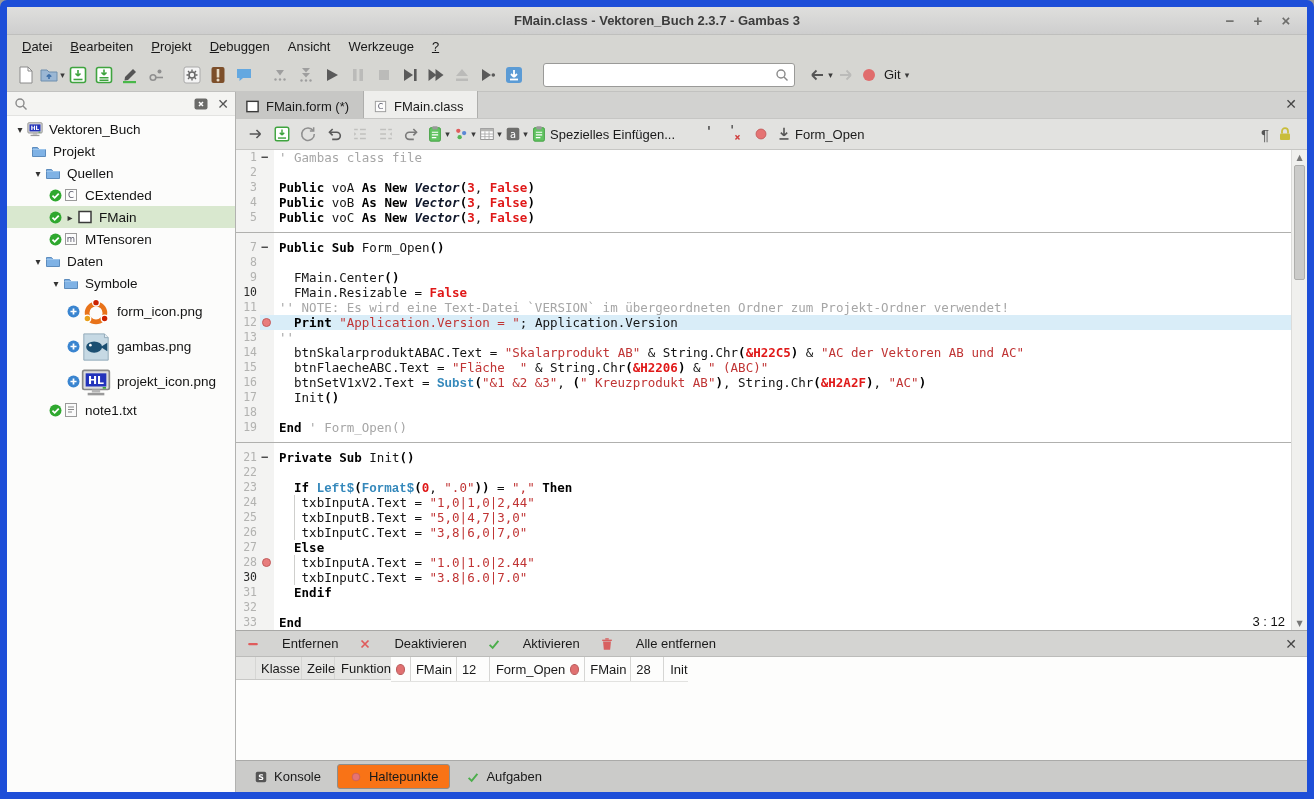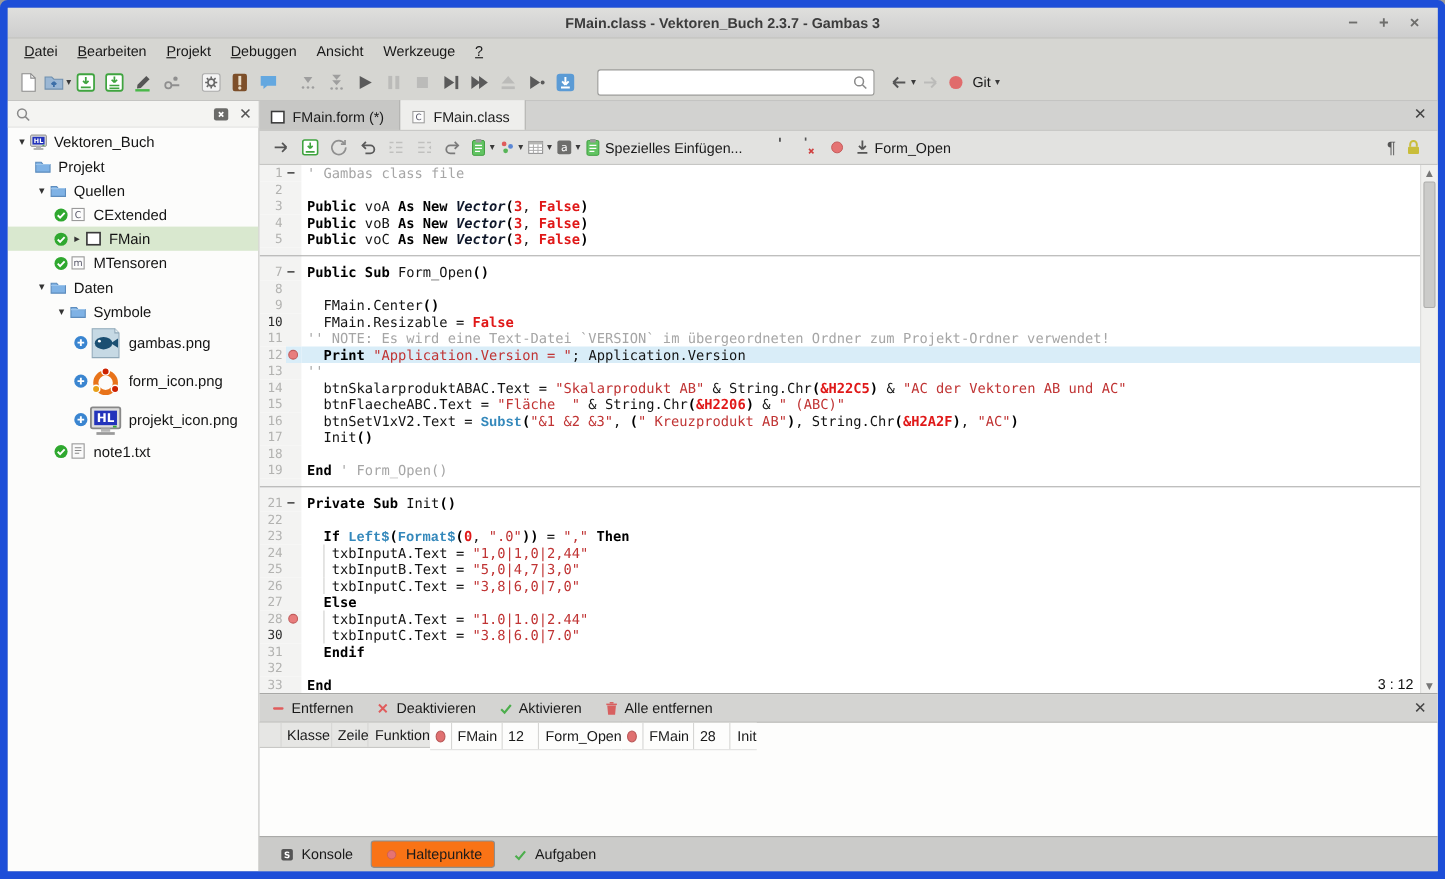--- a/index.html
+++ b/index.html
@@ -94,21 +94,21 @@
 
   .vscroll { position:absolute; top:0; right:0; bottom:0; width:16px; background:#f0f0ee; border-left:1px solid #dcdcda; }
   .vs-arrow { height:14px; display:flex; align-items:center; justify-content:center; font-size:8px; color:#777; font-family:"DejaVu Sans",sans-serif; }
   .vs-arrow.down { position:absolute; bottom:0; left:0; right:0; }
   .vs-thumb { position:absolute; top:15px; left:2px; width:11px; height:115px; background:#cbcbc9; border:1px solid #aeaeac; border-radius:2px; }
   .cursor-pos { position:absolute; right:22px; bottom:1px; font-size:13px; color:#111; background:transparent; }
 
   
   .bp-panel { height:130px; flex:0 0 130px; display:flex; flex-direction:column; background:#fdfdfc; border-top:1px solid #a8a8a6; }
   .bp-actions { height:26px; flex:0 0 26px; background:#d4d4d2; border-bottom:1px solid #bcbcba; display:flex; align-items:center; padding:0 10px; gap:20px; }
-  .bp-action { display:flex; align-items:center; gap:5px; }
+  .bp-action { display:flex; align-items:center; gap:22px; }
   .bp-action .icon { width:14px; height:14px; }
   .bp-close { margin-left:auto; color:#444; font-size:14px; font-weight:bold; }
   .bp-table { flex:1; display:flex; }
   .bp-hrow { height:23px; flex:0 0 23px; display:flex; background:#e6e6e4; border-bottom:1px solid #c8c8c6; align-items:center; }
   .bp-row { height:25px; flex:0 0 25px; display:flex; background:#fdfdfc; border-bottom:1px solid #e2e2e0; align-items:center; }
   .bp-c0 { width:20px; flex:0 0 20px; display:flex; justify-content:center; align-items:center; border-right:1px solid #d6d6d4; height:100%; }
   .bp-c1 { width:46px; flex:0 0 46px; padding-left:5px; border-right:1px solid #d6d6d4; height:100%; display:flex; align-items:center; }
   .bp-c2 { width:33px; flex:0 0 33px; padding-left:5px; border-right:1px solid #d6d6d4; height:100%; display:flex; align-items:center; }
   .bp-c3 { flex:1; padding-left:6px; height:100%; display:flex; align-items:center; }
   .bp-rowdot { width:9px; height:11px; border-radius:50%; background:#e07070; border:1px solid #b85858; }
@@ -414,45 +414,45 @@
           </div>
           <div class="tree-row tall" style="padding-left: 60px;">
             <span class="tree-badge">
               <span class="icon" style="width: 13px; height: 13px; display: inline-block;"><svg viewBox="0 0 12 12" width="100%" height="100%">
                   <circle cx="6" cy="6" r="5.5" fill="#3a85d0"></circle>
                   <path d="M6 3.2v5.6M3.2 6h5.6" stroke="#fff" stroke-width="1.6"></path>
                 </svg></span>
             </span>
             <span class="tree-icon" style="width: 30px; height: 30px;">
               <span class="icon" style="width: 30px; height: 30px; display: inline-block;"><svg viewBox="0 0 32 32" width="100%" height="100%">
+                  <circle cx="16" cy="17" r="9.5" fill="none" stroke="#e8731a" stroke-width="5"></circle>
+                  <circle cx="16" cy="6" r="3.6" fill="#cc2200" stroke="#fff" stroke-width="1.4"></circle>
+                  <circle cx="6.8" cy="23" r="3.6" fill="#e8a01a" stroke="#fff" stroke-width="1.4"></circle>
+                  <circle cx="25.2" cy="23" r="3.6" fill="#cc2200" stroke="#fff" stroke-width="1.4"></circle>
+                </svg></span>
+            </span>
+            <span class="tree-label">form_icon.png</span>
+          </div>
+          <div class="tree-row tall" style="padding-left: 60px;">
+            <span class="tree-badge">
+              <span class="icon" style="width: 13px; height: 13px; display: inline-block;"><svg viewBox="0 0 12 12" width="100%" height="100%">
+                  <circle cx="6" cy="6" r="5.5" fill="#3a85d0"></circle>
+                  <path d="M6 3.2v5.6M3.2 6h5.6" stroke="#fff" stroke-width="1.6"></path>
+                </svg></span>
+            </span>
+            <span class="tree-icon" style="width: 30px; height: 30px;">
+              <span class="icon" style="width: 30px; height: 30px; display: inline-block;"><svg viewBox="0 0 32 32" width="100%" height="100%">
                   <path d="M3 2h22l4 4v24H3z" fill="#c6d9e4" stroke="#8fa8b8"></path>
                   <path d="M25 2v4h4" fill="#e8f0f5" stroke="#8fa8b8"></path>
                   <ellipse cx="14" cy="16" rx="8.5" ry="6" fill="#1b4f72"></ellipse>
                   <path d="M21 16l7-4.5v9z" fill="#1b4f72"></path>
                   <circle cx="10" cy="14" r="1.4" fill="#fff"></circle>
                 </svg></span>
             </span>
             <span class="tree-label">gambas.png</span>
-          </div>
-          <div class="tree-row tall" style="padding-left: 60px;">
-            <span class="tree-badge">
-              <span class="icon" style="width: 13px; height: 13px; display: inline-block;"><svg viewBox="0 0 12 12" width="100%" height="100%">
-                  <circle cx="6" cy="6" r="5.5" fill="#3a85d0"></circle>
-                  <path d="M6 3.2v5.6M3.2 6h5.6" stroke="#fff" stroke-width="1.6"></path>
-                </svg></span>
-            </span>
-            <span class="tree-icon" style="width: 30px; height: 30px;">
-              <span class="icon" style="width: 30px; height: 30px; display: inline-block;"><svg viewBox="0 0 32 32" width="100%" height="100%">
-                  <circle cx="16" cy="17" r="9.5" fill="none" stroke="#e8731a" stroke-width="5"></circle>
-                  <circle cx="16" cy="6" r="3.6" fill="#cc2200" stroke="#fff" stroke-width="1.4"></circle>
-                  <circle cx="6.8" cy="23" r="3.6" fill="#e8a01a" stroke="#fff" stroke-width="1.4"></circle>
-                  <circle cx="25.2" cy="23" r="3.6" fill="#cc2200" stroke="#fff" stroke-width="1.4"></circle>
-                </svg></span>
-            </span>
-            <span class="tree-label">form_icon.png</span>
           </div>
           <div class="tree-row tall" style="padding-left: 60px;">
             <span class="tree-badge">
               <span class="icon" style="width: 13px; height: 13px; display: inline-block;"><svg viewBox="0 0 12 12" width="100%" height="100%">
                   <circle cx="6" cy="6" r="5.5" fill="#3a85d0"></circle>
                   <path d="M6 3.2v5.6M3.2 6h5.6" stroke="#fff" stroke-width="1.6"></path>
                 </svg></span>
             </span>
             <span class="tree-icon" style="width: 30px; height: 30px;">
               <span class="icon" style="width: 30px; height: 30px; display: inline-block;"><svg viewBox="0 0 18 18" width="100%" height="100%">

